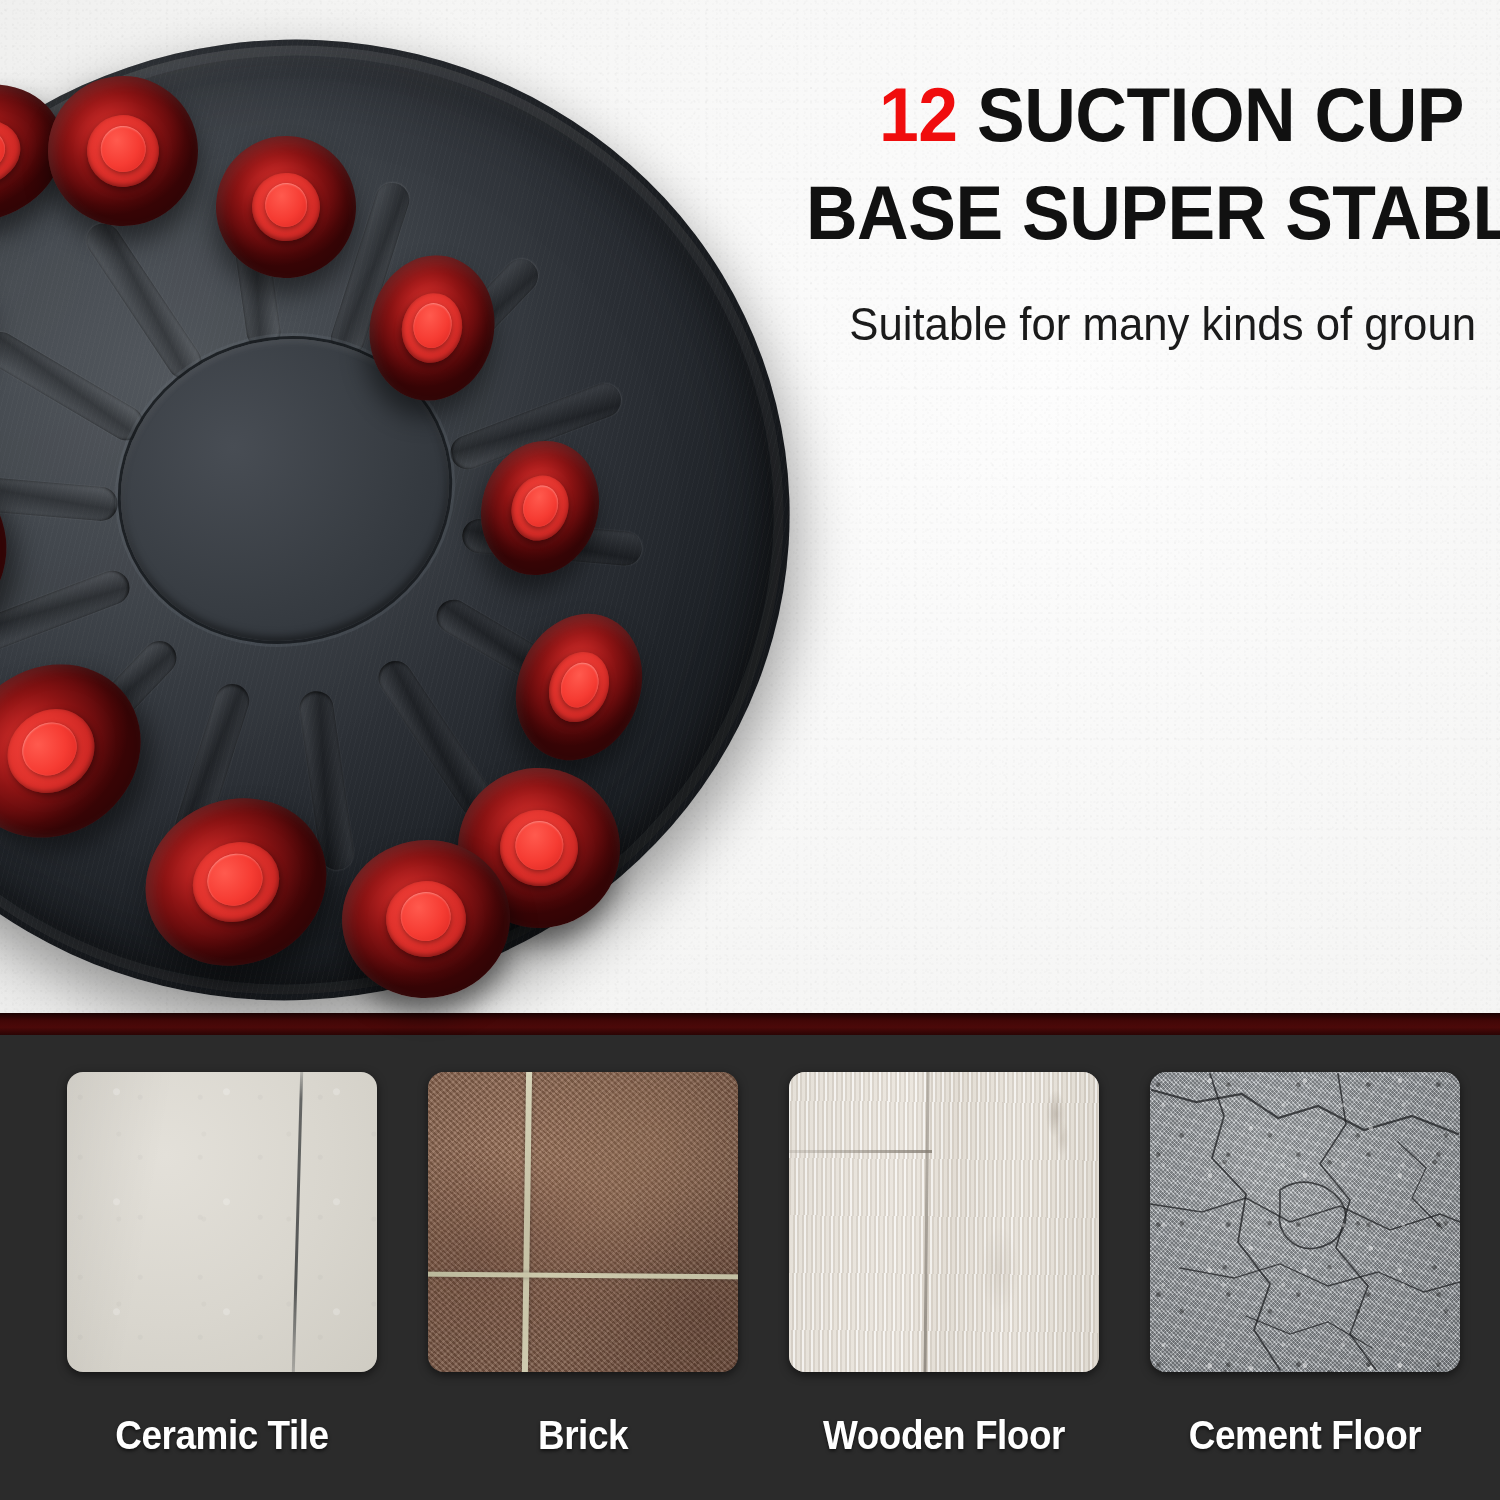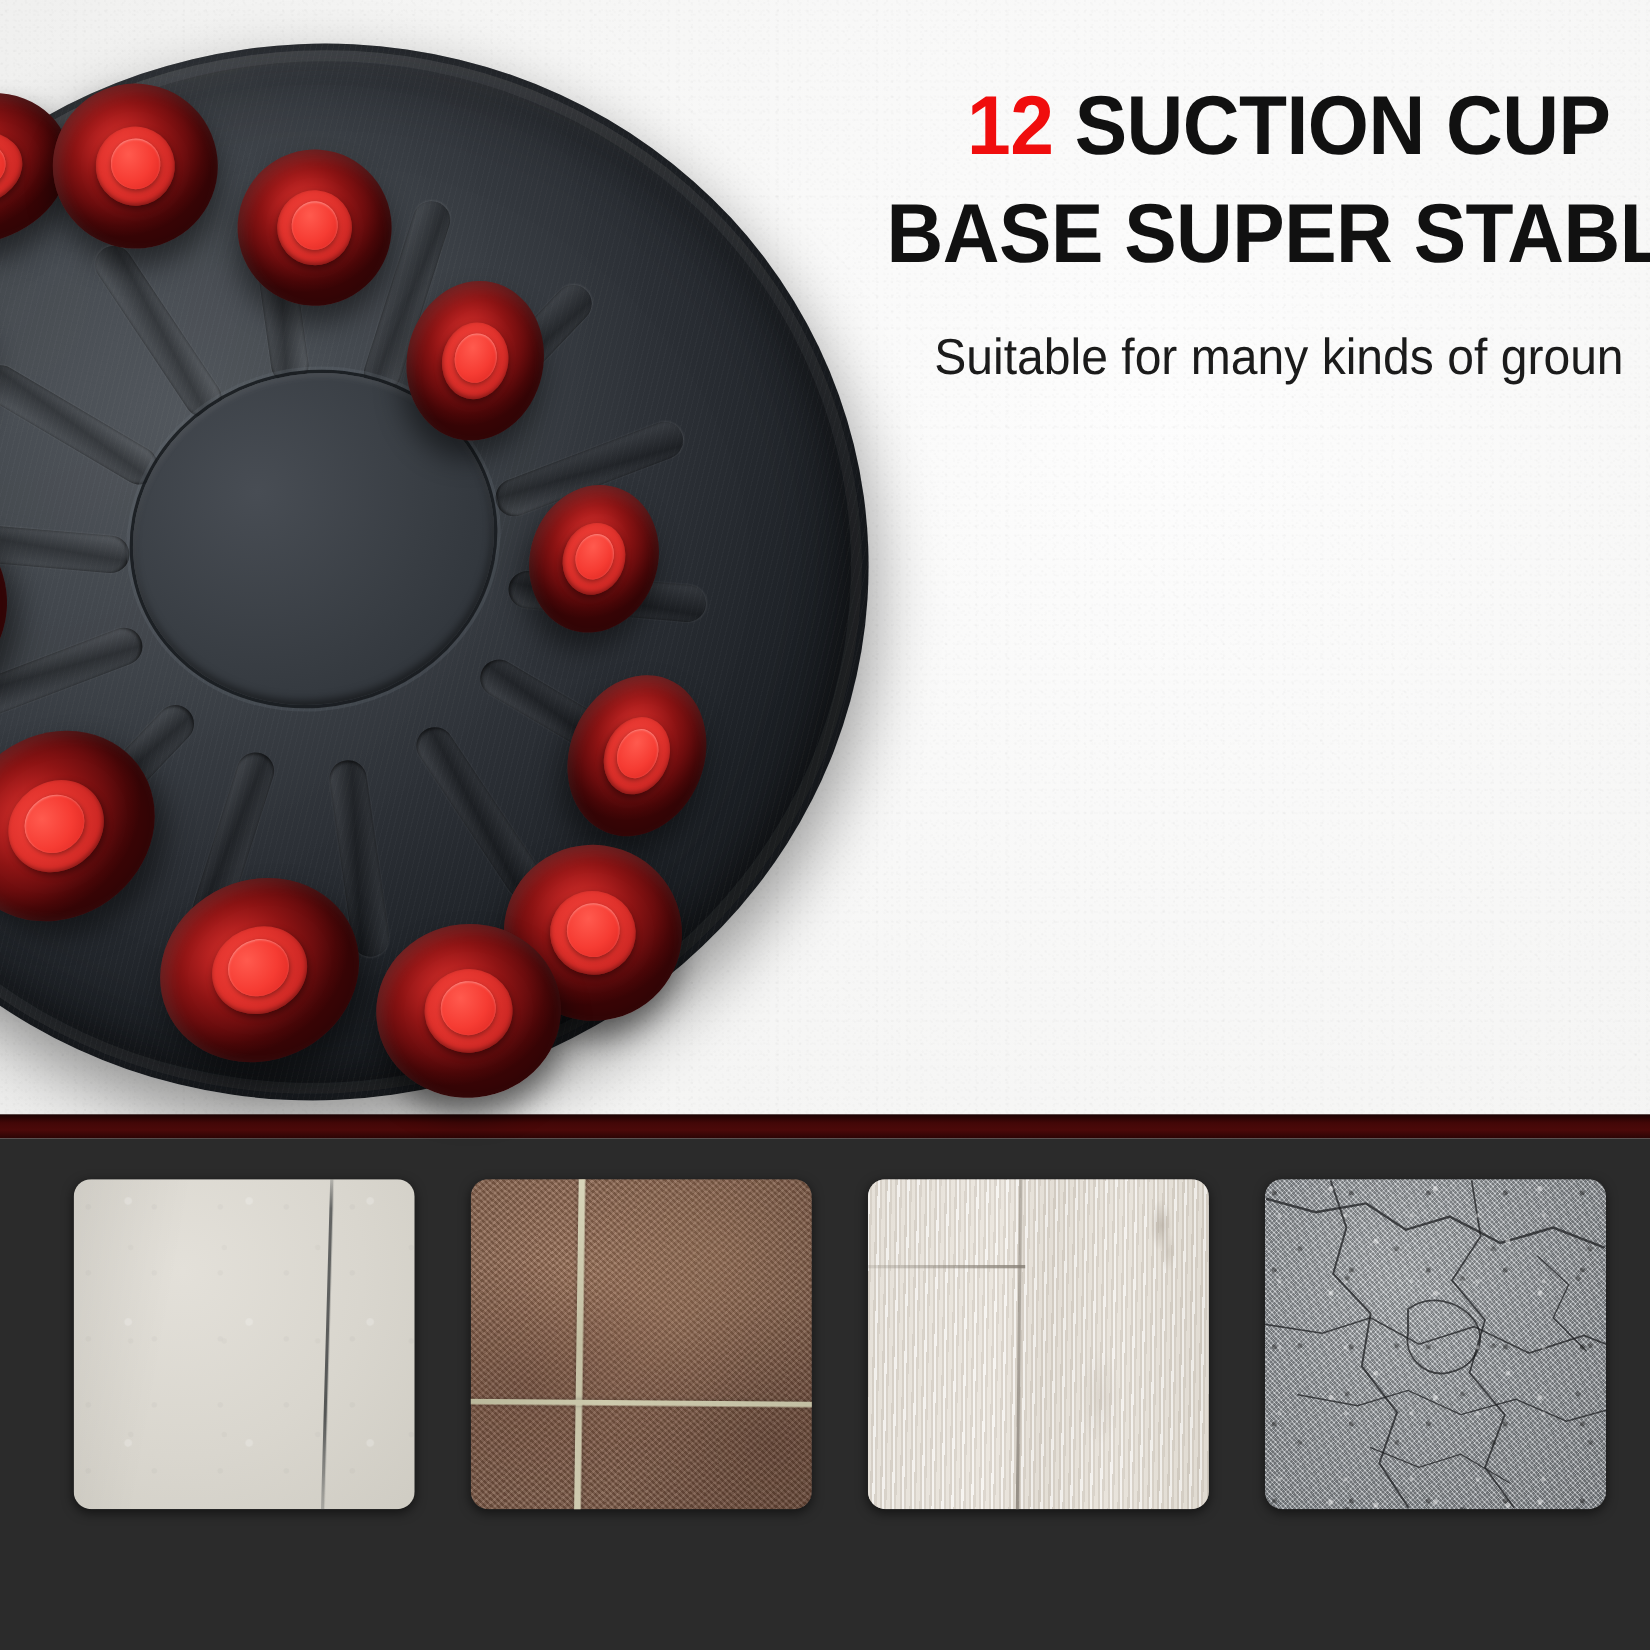--- a/index.html
+++ b/index.html
@@ -503,15 +503,21 @@
               <path d="M96 244 L140 262 L178 250 L222 276" stroke-width="1.2"></path>
               <path d="M248 70 L276 96 L262 126 L292 156" stroke-width="1.2"></path>
             </g>
           </svg>
         </div>
         <div class="tex-cement-speck"></div>
       </div>
 
     </div>
 
+    <div class="labels">
+      <div class="surface-label">Ceramic Tile</div>
+      <div class="surface-label">Brick</div>
+      <div class="surface-label">Wooden Floor</div>
+      <div class="surface-label">Cement Floor</div>
+    </div>
 
   </div>
 </div>
 
 </body></html>

